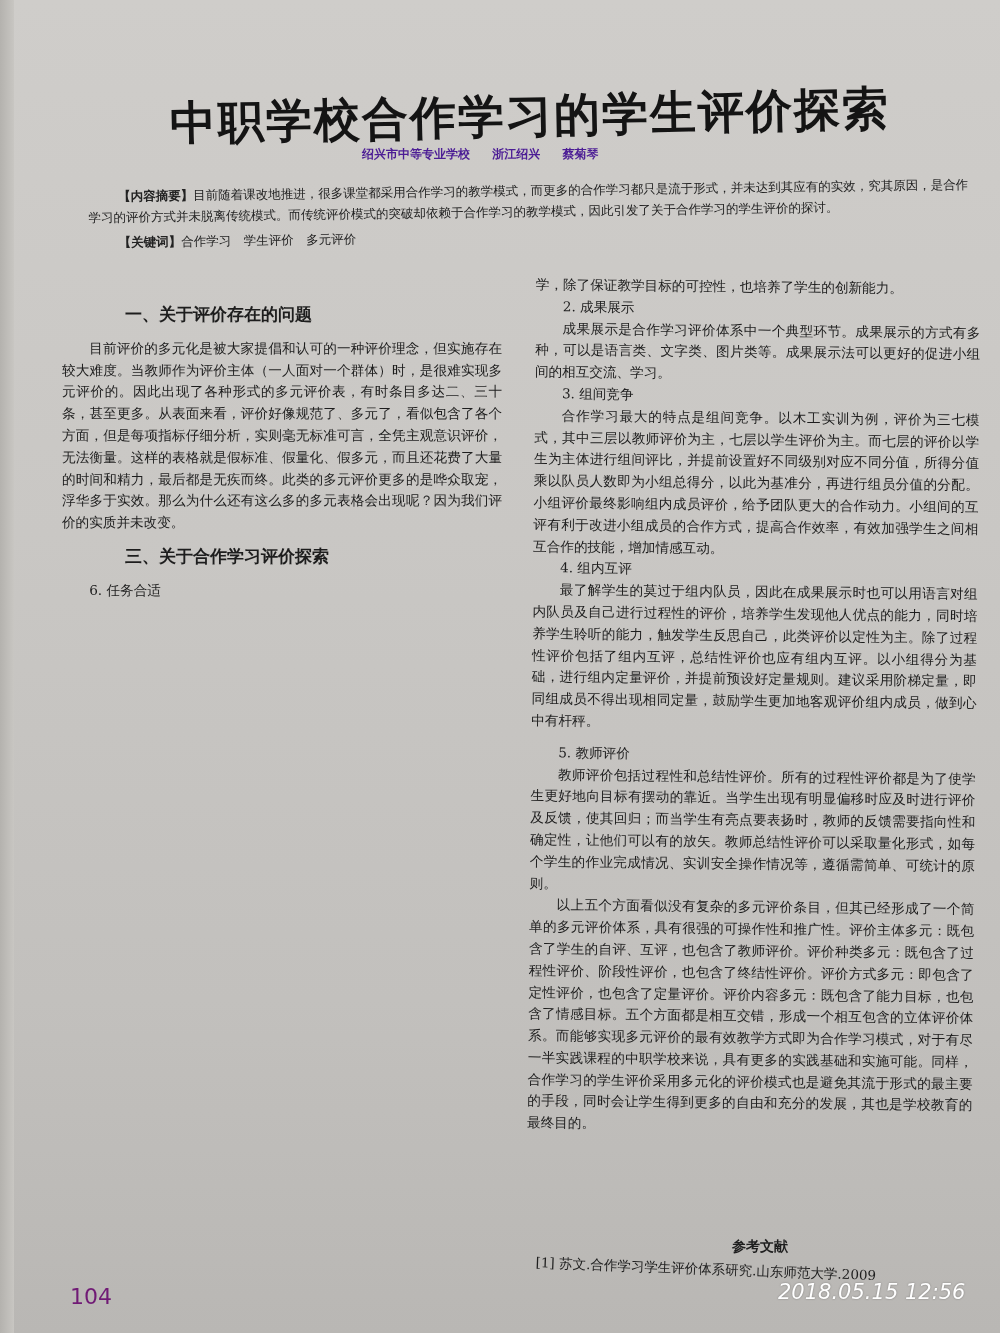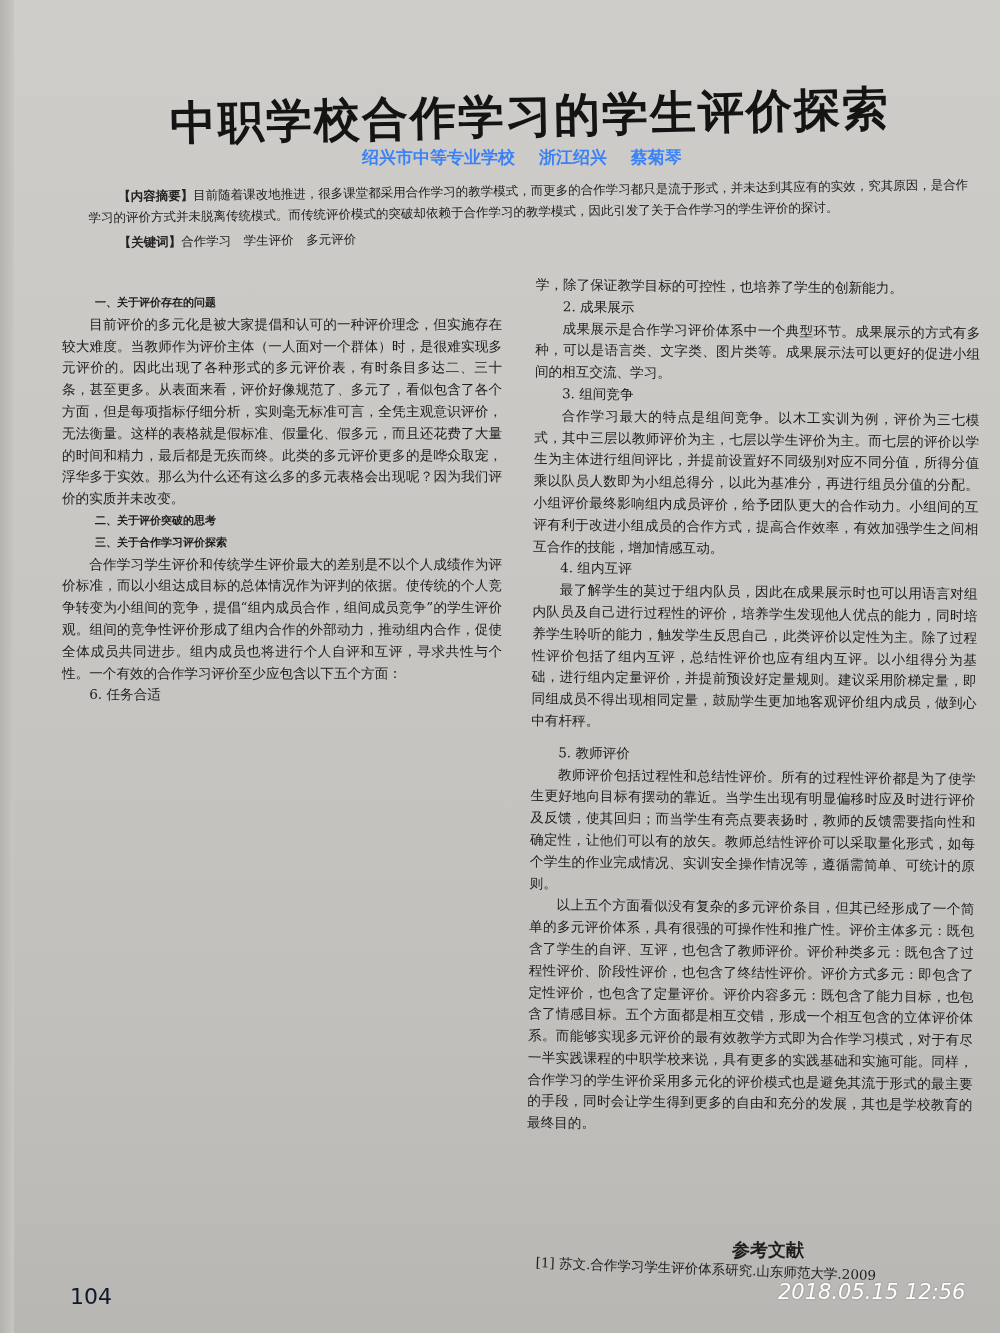--- a/index.html
+++ b/index.html
@@ -15,59 +15,59 @@
   }
   .title {
     position: absolute; left: 170px; top: 62px; width: 740px;
     font-family: "DejaVu Serif", serif; font-weight: bold;
     font-size: 46px; letter-spacing: 2px; color: #141414;
     transform: rotate(-1.2deg); transform-origin: left center;
     white-space: nowrap;
   }
   .byline {
     position: absolute; left: 362px; top: 146px;
-    font-family: "DejaVu Sans", sans-serif; font-weight: bold; font-size: 17px;
-    color: #3b82f6; white-space: nowrap;
+    font-family: "DejaVu Sans", sans-serif; font-weight: bold; font-size: 12px;
+    color: #4c1d95; white-space: nowrap;
   }
   .byline span { margin-right: 18px; }
   .abstract {
     position: absolute; left: 88px; top: 186px; width: 890px;
     font-size: 12.5px; line-height: 21px; color: #222;
     transform: rotate(-0.8deg); transform-origin: left top;
   }
   .abstract .lbl { font-family: "DejaVu Sans", sans-serif; font-weight: bold; }
   .abstract p { margin: 0; text-indent: 30px; }
   .abstract .kw { margin-top: 4px; text-indent: 30px; }
   .col {
     position: absolute; font-size: 13.6px; line-height: 21.8px; color: #1d1d1d;
     text-align: justify;
   }
   .col-left { left: 62px; top: 292px; width: 440px; }
   .col-right { left: 536px; top: 274px; width: 445px; transform: rotate(0.6deg); transform-origin: left top; }
   .col p { margin: 0; text-indent: 2em; }
   .col p.cont { text-indent: 0; }
   .col h3 {
-    margin: 0; font-size: 11px; line-height: 21.8px; font-weight: bold;
+    margin: 12px; font-size: 17px; line-height: 21.8px; font-weight: bold;
     font-family: "DejaVu Sans", sans-serif; text-indent: 3em;
   }
   .col h4 {
     margin: 0; font-size: 13.6px; line-height: 21.8px; font-weight: normal; text-indent: 2em;
   }
   .col h4.spaced { margin-top: 10px; }
   .refs-title {
     position: absolute; left: 732px; top: 1238px;
-    font-family: "DejaVu Sans", sans-serif; font-weight: bold; font-size: 18px;
+    font-family: "DejaVu Sans", sans-serif; font-weight: bold; font-size: 14px;
   }
   .ref-item {
     position: absolute; left: 536px; top: 1254px; font-size: 13.5px; white-space: nowrap;
     transform: rotate(2.2deg); transform-origin: left top;
   }
   .page-num {
     position: absolute; left: 70px; top: 1284px;
-    font-family: "DejaVu Sans", sans-serif; font-size: 22px; color: #0f172a;
+    font-family: "DejaVu Sans", sans-serif; font-size: 22px; color: #701a75;
   }
   .timestamp {
     position: absolute; left: 778px; top: 1280px;
     font-family: "DejaVu Sans", sans-serif; font-size: 21px; color: #ffffff;
     text-shadow: 0 0 2px rgba(0,0,0,0.35);
     font-style: italic;
   }
 </style>
 </head>
 <body>
@@ -83,23 +83,21 @@
 </div>
 
 <div class="abstract">
   <p><span class="lbl">【内容摘要】</span><span>目前随着课改地推进，很多课堂都采用合作学习的教学模式，而更多的合作学习都只是流于形式，并未达到其应有的实效，究其原因，是合作学习的评价方式并未脱离传统模式。而传统评价模式的突破却依赖于合作学习的教学模式，因此引发了关于合作学习的学生评价的探讨。</span></p>
   <p class="kw"><span class="lbl">【关键词】</span><span>合作学习　学生评价　多元评价</span></p>
 </div>
 
 <div class="col col-left">
   <h3>一、关于评价存在的问题</h3>
   <p>目前评价的多元化是被大家提倡和认可的一种评价理念，但实施存在较大难度。当教师作为评价主体（一人面对一个群体）时，是很难实现多元评价的。因此出现了各种形式的多元评价表，有时条目多达二、三十条，甚至更多。从表面来看，评价好像规范了、多元了，看似包含了各个方面，但是每项指标仔细分析，实则毫无标准可言，全凭主观意识评价，无法衡量。这样的表格就是假标准、假量化、假多元，而且还花费了大量的时间和精力，最后都是无疾而终。此类的多元评价更多的是哗众取宠，浮华多于实效。那么为什么还有这么多的多元表格会出现呢？因为我们评价的实质并未改变。</p>
-  <h3>二、关于评价突破的思考</h3>
   <h3>三、关于合作学习评价探索</h3>
-  <p>合作学习学生评价和传统学生评价最大的差别是不以个人成绩作为评价标准，而以小组达成目标的总体情况作为评判的依据。使传统的个人竞争转变为小组间的竞争，提倡“组内成员合作，组间成员竞争”的学生评价观。组间的竞争性评价形成了组内合作的外部动力，推动组内合作，促使全体成员共同进步。组内成员也将进行个人自评和互评，寻求共性与个性。一个有效的合作学习评价至少应包含以下五个方面：</p>
   <h4>6. 任务合适</h4>
 </div>
 
 <div class="col col-right">
   <p class="cont">学，除了保证教学目标的可控性，也培养了学生的创新能力。</p>
   <h4>2. 成果展示</h4>
   <p>成果展示是合作学习评价体系中一个典型环节。成果展示的方式有多种，可以是语言类、文字类、图片类等。成果展示法可以更好的促进小组间的相互交流、学习。</p>
   <h4>3. 组间竞争</h4>
   <p>合作学习最大的特点是组间竞争。以木工实训为例，评价为三七模式，其中三层以教师评价为主，七层以学生评价为主。而七层的评价以学生为主体进行组间评比，并提前设置好不同级别对应不同分值，所得分值乘以队员人数即为小组总得分，以此为基准分，再进行组员分值的分配。小组评价最终影响组内成员评价，给予团队更大的合作动力。小组间的互评有利于改进小组成员的合作方式，提高合作效率，有效加强学生之间相互合作的技能，增加情感互动。</p>
   <h4>4. 组内互评</h4>

